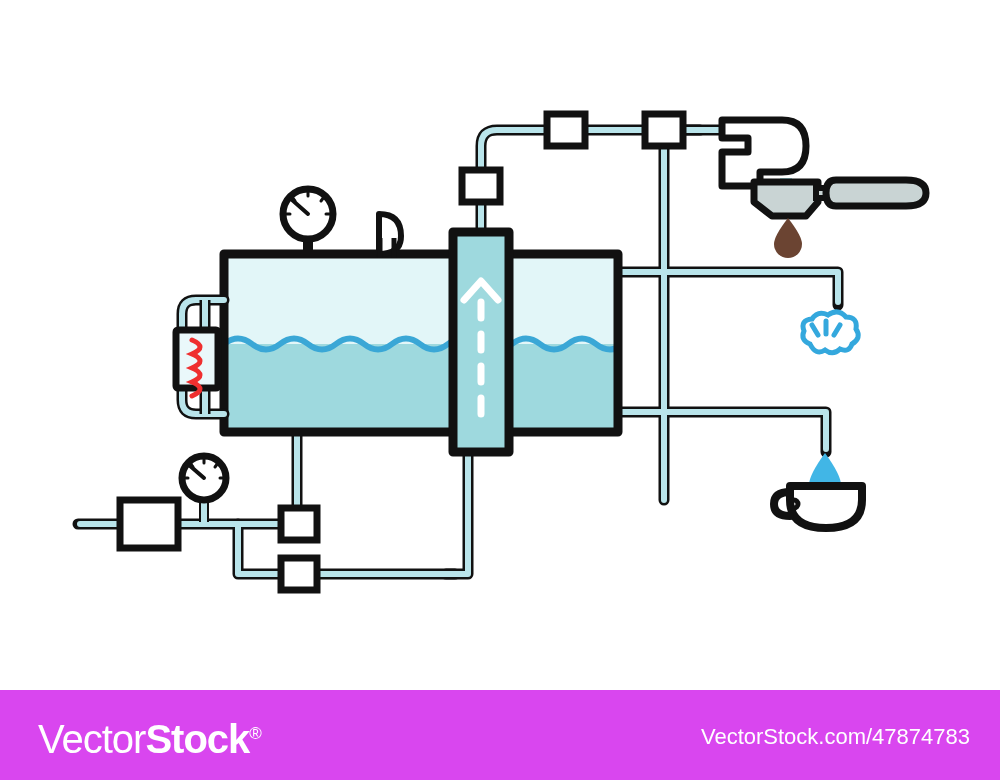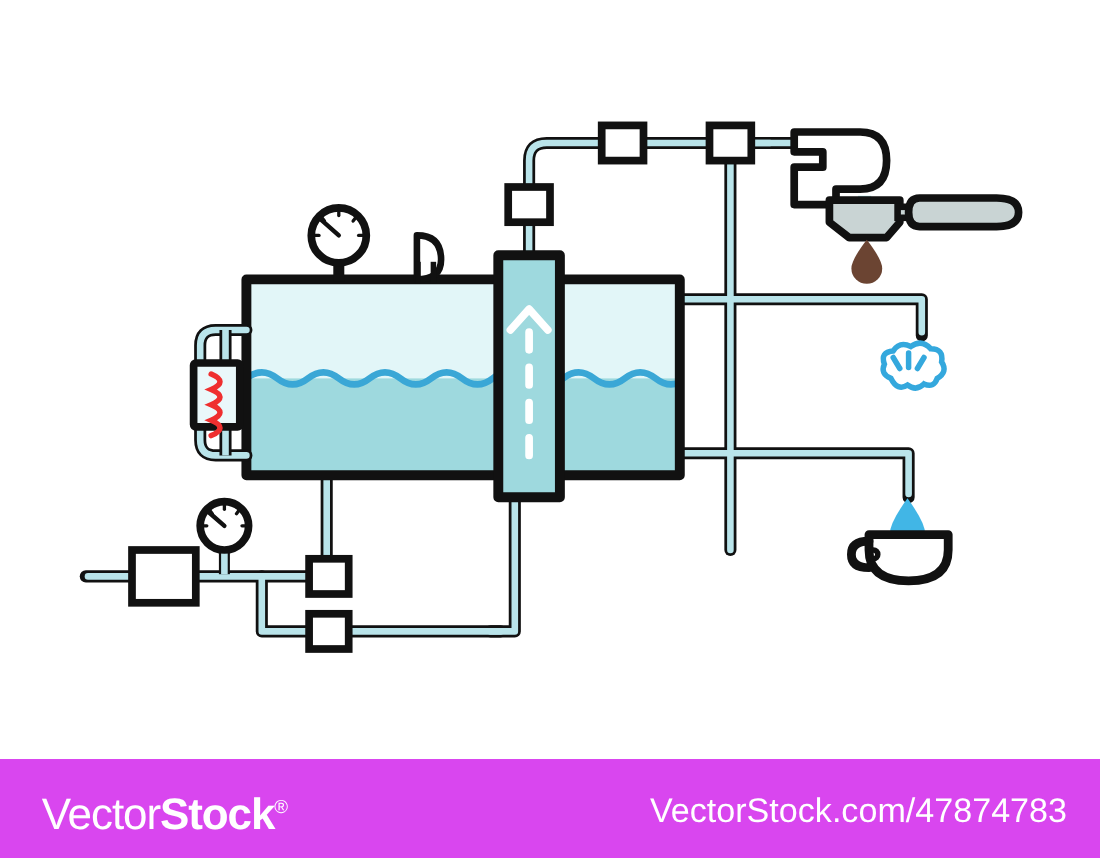--- a/index.html
+++ b/index.html
@@ -17,21 +17,21 @@
   #wm-logo{
     position:absolute;left:38px;top:22px;
     font-size:40px;line-height:44px;color:#ffffff;
     letter-spacing:-1px;white-space:nowrap;
   }
   #wm-logo .lt{font-weight:300;}
   #wm-logo .bd{font-weight:700;}
   #wm-logo .reg{font-size:17px;vertical-align:super;font-weight:400;}
   #wm-url{
     position:absolute;right:30px;top:33px;
-    font-size:31px;line-height:28px;color:#ffffff;
+    font-size:22px;line-height:28px;color:#ffffff;
     white-space:nowrap;font-weight:400;
   }
 </style>
 </head>
 <body>
 
 <div id="stage">
 
   <svg id="diagram" viewBox="0 0 1000 690">
     <defs>

